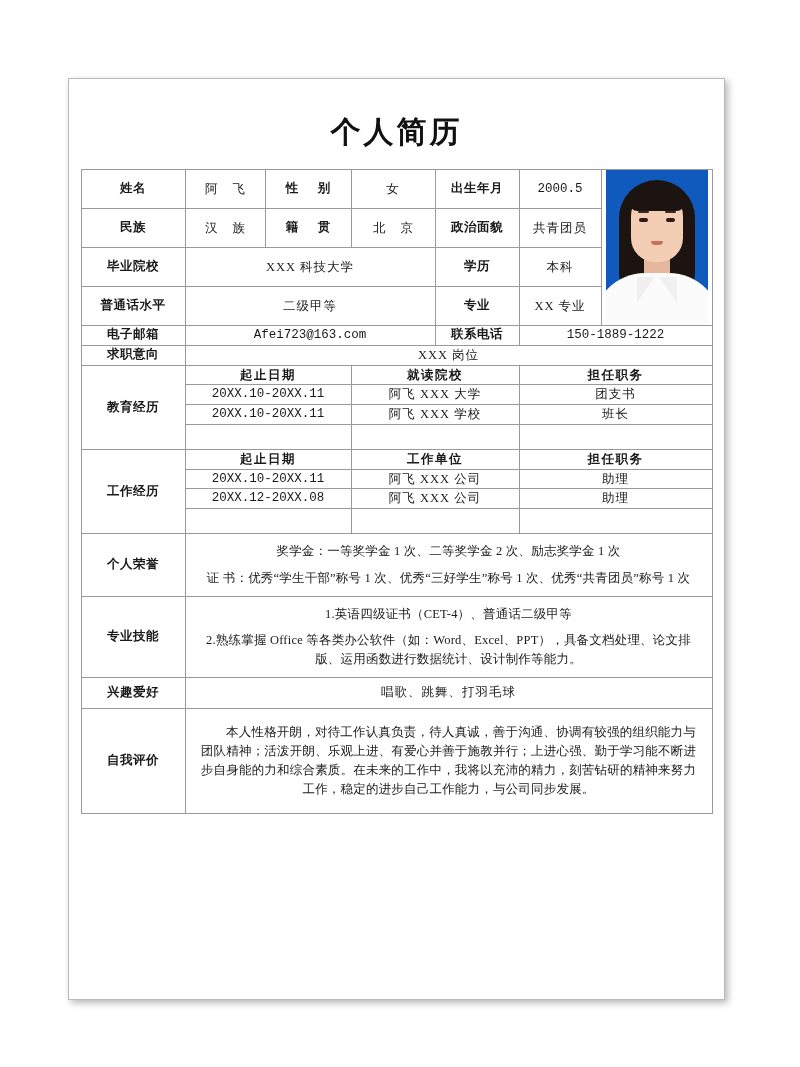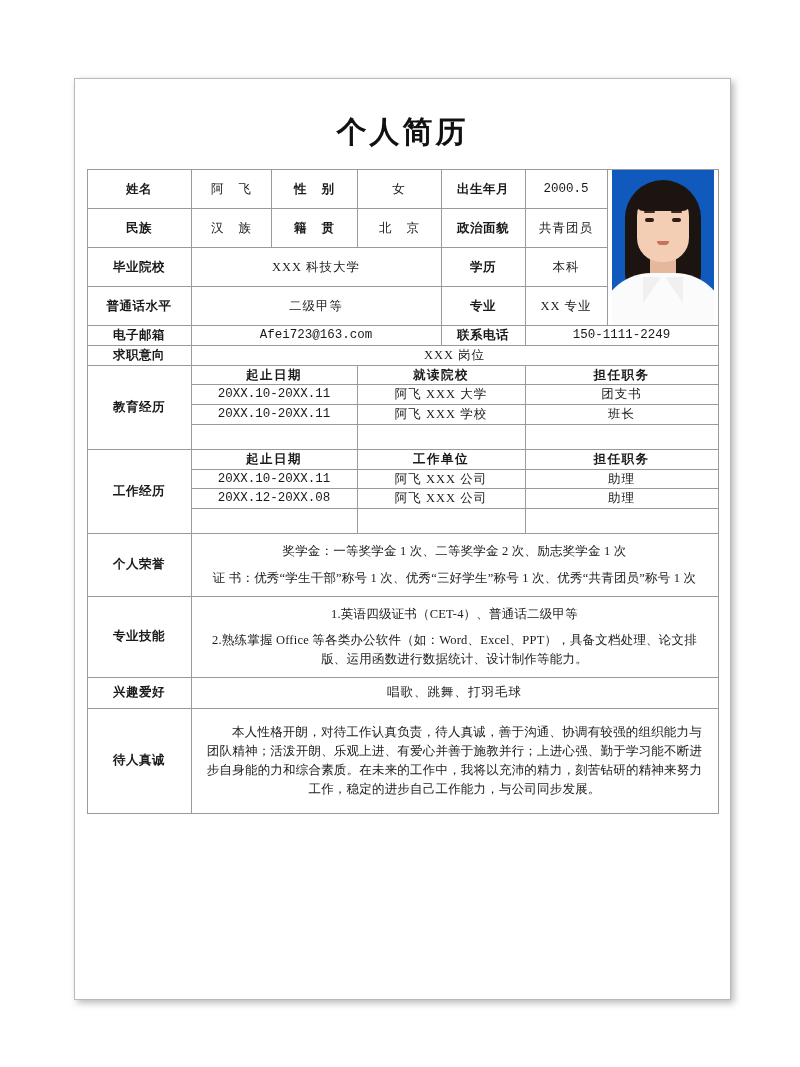--- a/index.html
+++ b/index.html
@@ -9,21 +9,21 @@
   body {
     width: 800px;
     height: 1067px;
     background: #ffffff;
     font-family: "Liberation Serif", "DejaVu Serif", serif;
     overflow: hidden;
   }
 
   .page-wrap {
     position: absolute;
-    left: 74px;
+    left: 68px;
     top: 78px;
     width: 657px;
     height: 922px;
     background: #ffffff;
     border: 1px solid #b9b9b9;
     box-shadow: 3px 3px 7px rgba(0,0,0,0.28);
     box-sizing: border-box;
   }
 
   .doc-title {
@@ -48,21 +48,21 @@
     border: 1px solid #9a9a9a;
     font-size: 12.5px;
     color: #1a1a1a;
     padding: 0 4px;
     vertical-align: middle;
     text-align: center;
     background: #ffffff;
     line-height: 1.5;
   }
   td.lbl {
-    font-family: Liberation Serif, serif;
+    font-family: Liberation Mono, monospace;
     font-weight: bold;
     font-size: 12.5px;
     background: #fafafa;
     letter-spacing: 0.5px;
   }
   td.val {
     font-family: "Liberation Serif", "DejaVu Serif", serif;
     font-size: 12.5px;
     letter-spacing: 1px;
   }
@@ -275,21 +275,21 @@
         <td class="lbl">普通话水平</td>
         <td class="val" colspan="3">二级甲等</td>
         <td class="lbl">专业</td>
         <td class="val">XX 专业</td>
       </tr>
 
       <tr>
         <td class="lbl">电子邮箱</td>
         <td class="val mono" colspan="3">Afei723@163.com</td>
         <td class="lbl">联系电话</td>
-        <td class="val mono" colspan="2">150-1111-2249</td>
+        <td class="val mono" colspan="2">150-1889-1222</td>
       </tr>
 
       <tr>
         <td class="lbl">求职意向</td>
         <td class="val" colspan="6">XXX 岗位</td>
       </tr>
 
       <tr>
         <td class="sec-lbl" rowspan="4">教育经历</td>
         <td class="sub-head" colspan="2">起止日期</td>
@@ -349,20 +349,20 @@
           <p>2.熟练掌握 Office 等各类办公软件（如：Word、Excel、PPT），具备文档处理、论文排版、运用函数进行数据统计、设计制作等能力。</p>
         </td>
       </tr>
 
       <tr>
         <td class="sec-lbl">兴趣爱好</td>
         <td class="val" colspan="6" style="height:30px">唱歌、跳舞、打羽毛球</td>
       </tr>
 
       <tr>
-        <td class="sec-lbl">待人真诚</td>
+        <td class="sec-lbl">自我评价</td>
         <td class="para" colspan="6" style="height:104px; vertical-align:middle">
           <p class="indent">本人性格开朗，对待工作认真负责，待人真诚，善于沟通、协调有较强的组织能力与团队精神；活泼开朗、乐观上进、有爱心并善于施教并行；上进心强、勤于学习能不断进步自身能的力和综合素质。在未来的工作中，我将以充沛的精力，刻苦钻研的精神来努力工作，稳定的进步自己工作能力，与公司同步发展。</p>
         </td>
       </tr>
     </tbody>
   </table>
 </div>
 
 </body></html>

